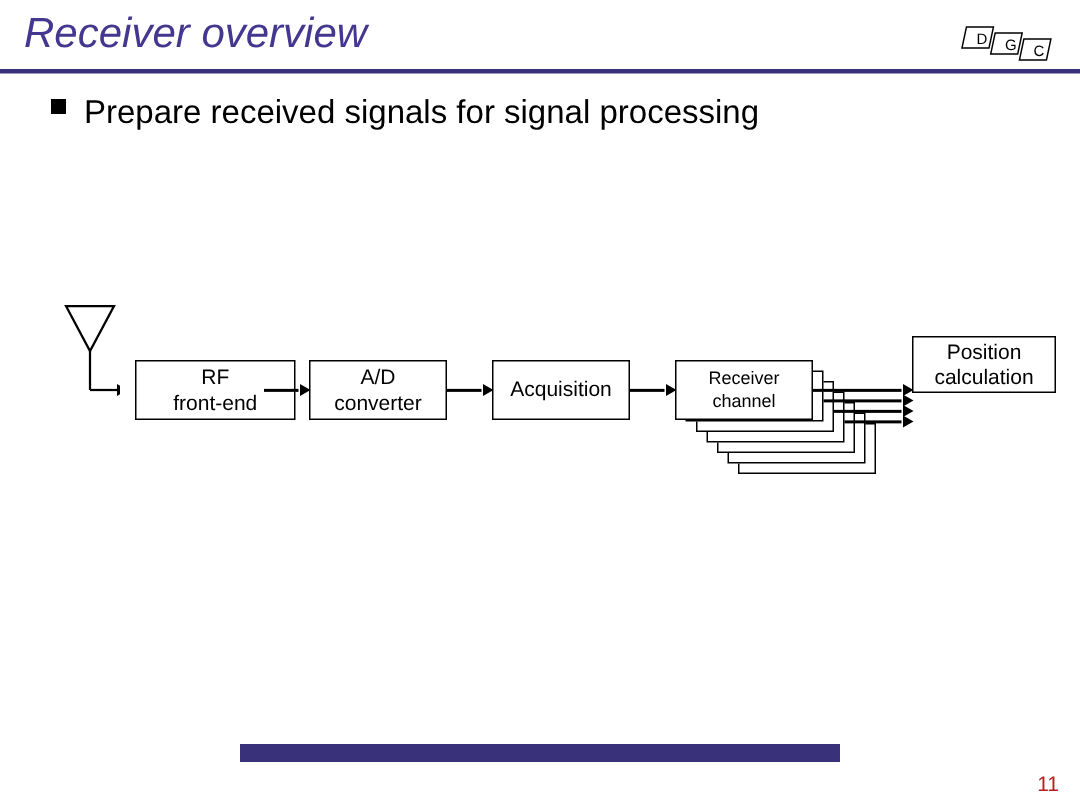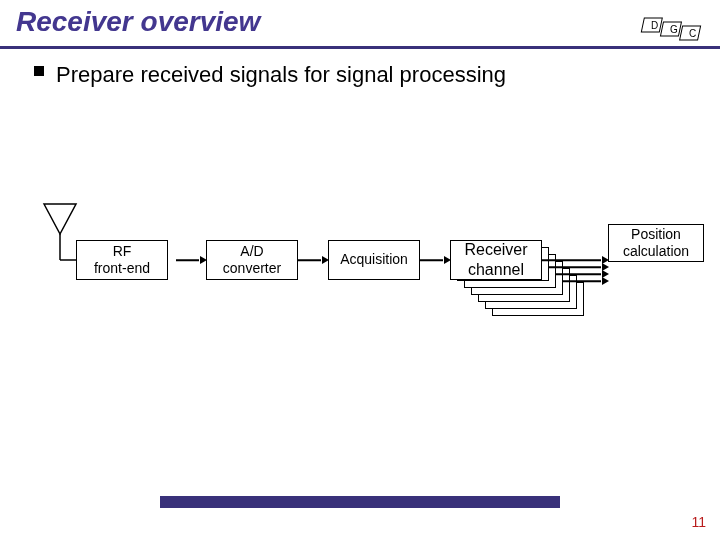--- a/index.html
+++ b/index.html
@@ -1,17 +1,17 @@
 <!DOCTYPE html>
 <html><head>
 <meta charset="utf-8">
 <style>
   html,body{margin:0;padding:0;background:#fff;font-family:"Trebuchet MS","Segoe UI",sans-serif;color:#000}
   .slide{position:relative;width:720px;height:540px;box-sizing:border-box}
-  .title{position:absolute;left:16px;top:6px;font-size:28px;font-weight:700;font-style:italic;color:#43378f}
+  .title{position:absolute;left:16px;top:6px;font-size:28px;font-weight:400;font-style:italic;color:#43378f}
   .title-underline{position:absolute;left:0;top:46px;width:720px;height:3px;background:#39317a}
   .bullet-row{position:absolute;left:34px;top:62px;display:flex;}
   .sq-bullet{width:10px;height:10px;background:#000;margin-right:12px;margin-top:4px}
   .bullet-text{font-size:22px;color:#000}
   .logo{position:absolute;right:12px;top:10px}
   .footer-bar{position:absolute;left:160px;bottom:32px;width:400px;height:12px;background:#39317a}
   .page-num{position:absolute;right:14px;bottom:10px;font-size:14px;color:#b91c1c}
   
   .box{position:absolute;border:1.5px solid #000;background:#fff;text-align:center;
        font-size:14px;line-height:1.25;display:flex;align-items:center;justify-content:center;
@@ -49,35 +49,35 @@
 
   <svg style="position:absolute;left:40px;top:200px" width="40" height="70">
     <g stroke="#000" stroke-width="1.5" fill="none">
       <path d="M4 4 L20 34 L36 4 Z"></path>
       <line x1="20" y1="34" x2="20" y2="60"></line>
       <line x1="20" y1="60" x2="38" y2="60"></line>
     </g>
     <polygon points="38,56 38,64 45,60" fill="#000"></polygon>
   </svg>
 
-  <div class="box" style="left:76px; top:240px;width:92px;height:40px;white-space:pre-line">RF
+  <div class="box" style="left:90px; top:240px;width:107px;height:40px;white-space:pre-line">RF
 front-end</div>
 
   <div class="box" style="left:328px;top:240px;width:92px;height:40px">Acquisition</div>
 
   <div class="box" style="left:206px;top:240px;width:92px;height:40px;white-space:pre-line">A/D
 converter</div>
 
   <div class="stack-box" style="left:492px;top:282px;width:92px;height:34px">channel</div>
   <div class="stack-box" style="left:485px;top:275px;width:92px;height:34px">channel</div>
   <div class="stack-box" style="left:478px;top:268px;width:92px;height:34px">channel</div>
   <div class="stack-box" style="left:471px;top:261px;width:92px;height:34px">channel</div>
   <div class="stack-box" style="left:464px;top:254px;width:92px;height:34px">channel</div>
   <div class="stack-box" style="left:457px;top:247px;width:92px;height:34px">channel</div>
-  <div class="box" style="left:450px;top:240px;width:92px;height:40px;white-space:pre-line;font-size:16px">Receiver
+  <div class="box" style="left:450px;top:240px;width:92px;height:40px;white-space:pre-line;font-size:12px">Receiver
 channel</div>
 
   <div class="box" style="left:608px;top:224px;width:96px;height:38px;white-space:pre-line">Position
 calculation</div>
 
   <div class="arrow-h" style="left:176px;top:260px;width:30px">
     <div class="shaft" style="left:0;width:23px"></div>
       <div class="head"></div>
   </div>
   <div class="arrow-h" style="left:298px;top:260px;width:30px">

